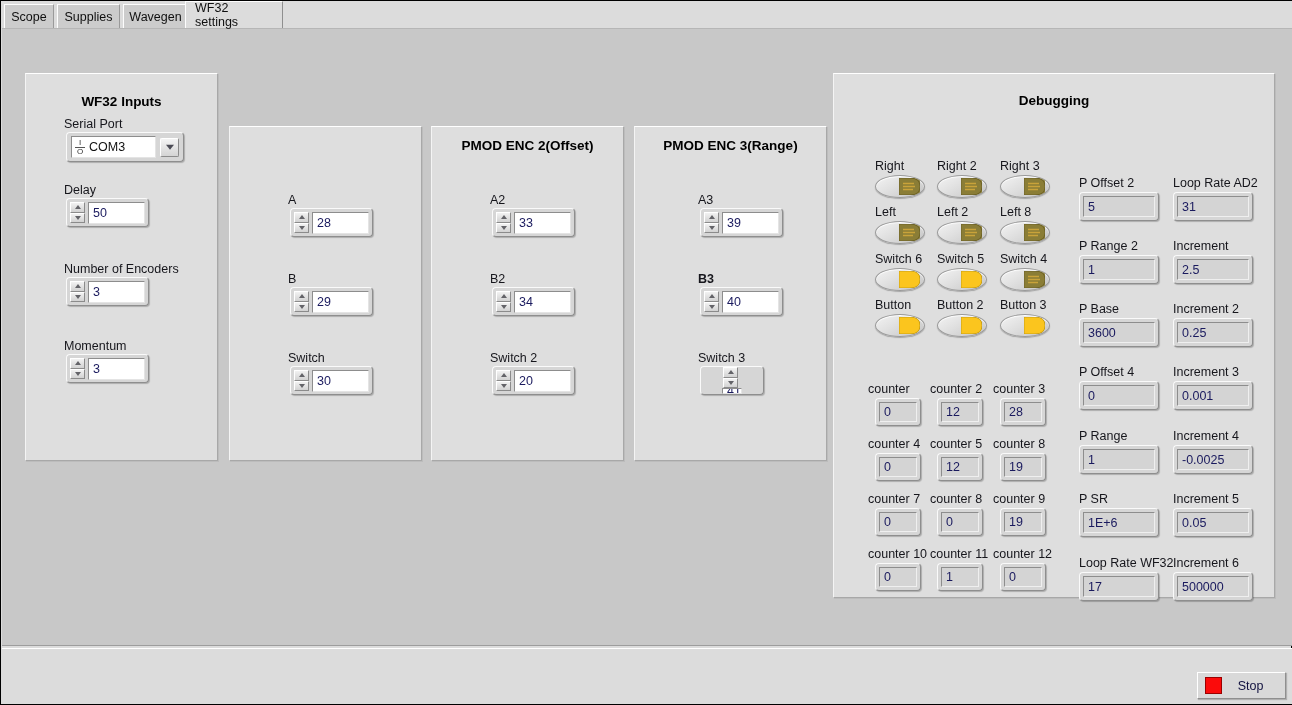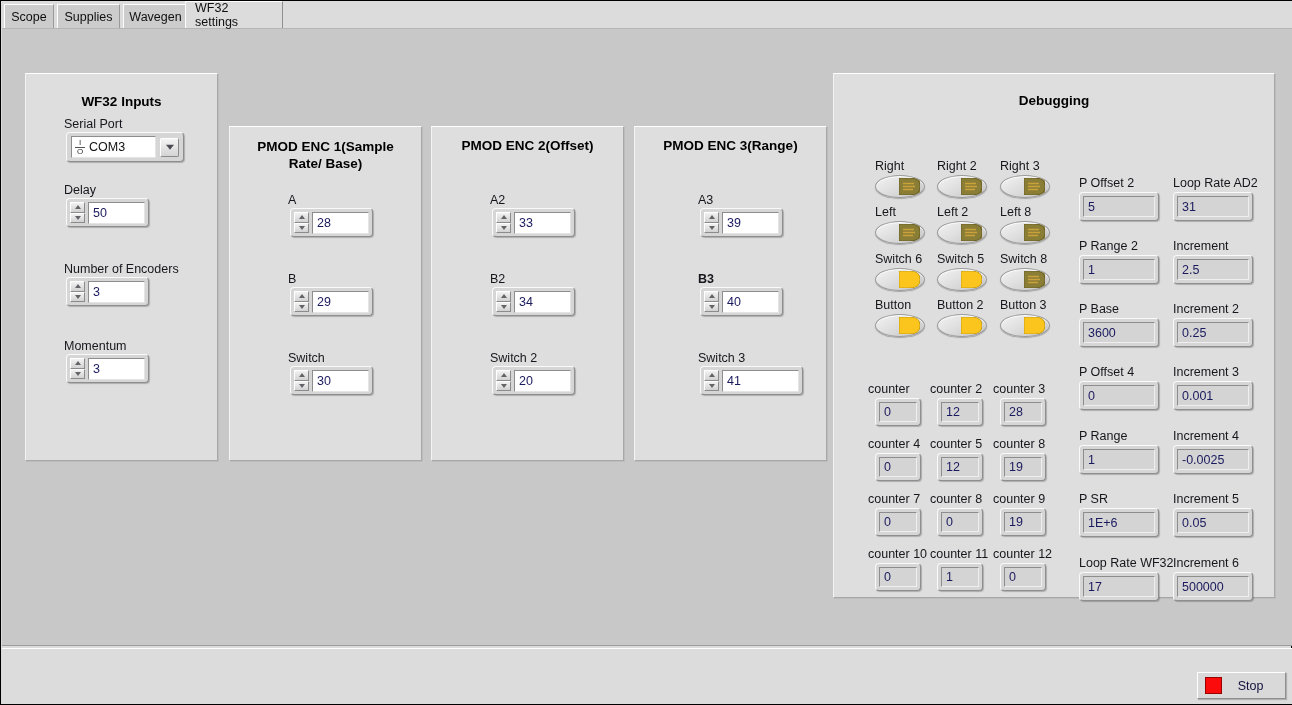--- a/index.html
+++ b/index.html
@@ -355,21 +355,20 @@
       <div class="numctl" style="left:40px;top:280px;width:83px;">
         <div class="spin">
             <div class="sb up"></div>
             <div class="sb dn"></div>
           </div>
         <div class="numfield">3</div>
       </div>
     </div>
 
     <div class="frame" style="left:227px;top:97px;width:193px;height:335px;">
-      <div class="frame-title" style="top:11px;padding:0 12px;line-height:17px;">PMOD ENC 1(Sample Rate/ Base)</div>
 
       <div class="lbl" style="left:58px;top:66px;">A</div>
       <div class="numctl" style="left:60px;top:81px;width:83px;">
         <div class="spin">
             <div class="sb up"></div>
             <div class="sb dn"></div>
           </div>
         <div class="numfield">28</div>
       </div>
 
@@ -438,21 +437,21 @@
       <div class="lbl" style="left:63px;top:145px;font-weight:bold;">B3</div>
       <div class="numctl" style="left:65px;top:160px;width:83px;">
         <div class="spin">
             <div class="sb up"></div>
             <div class="sb dn"></div>
           </div>
         <div class="numfield">40</div>
       </div>
 
       <div class="lbl" style="left:63px;top:224px;">Switch 3</div>
-      <div class="numctl" style="left:65px;top:239px;width:103px;">
+      <div class="numctl" style="left:65px;top:239px;width:64px;flex-direction:column;">
         <div class="spin">
             <div class="sb up"></div>
             <div class="sb dn"></div>
           </div>
         <div class="numfield">41</div>
       </div>
     </div>
 
     <div class="frame" style="left:831px;top:44px;width:442px;height:525px;">
       <div class="frame-title" style="top:19px;">Debugging</div>
@@ -505,21 +504,21 @@
             <div class="slug"><svg viewBox="0 0 21 17" width="21" height="17">
                 <path d="M0 0 L11 0 Q21 0 21 8.5 Q21 17 11 17 L0 17 Z" fill="#fbc51e" stroke="#caa014" stroke-width="1"></path>
               </svg></div>
           </div>
           <div class="lbl" style="left: 103px; top: 178px;">Switch 5</div>
           <div class="bool on" style="left: 103px; top: 194px;">
             <div class="slug"><svg viewBox="0 0 21 17" width="21" height="17">
                 <path d="M0 0 L11 0 Q21 0 21 8.5 Q21 17 11 17 L0 17 Z" fill="#fbc51e" stroke="#caa014" stroke-width="1"></path>
               </svg></div>
           </div>
-          <div class="lbl" style="left: 166px; top: 178px;">Switch 8</div>
+          <div class="lbl" style="left: 166px; top: 178px;">Switch 4</div>
           <div class="bool off" style="left: 166px; top: 194px;">
             <div class="slug"><svg viewBox="0 0 21 17" width="21" height="17">
                 <path d="M0 0 L11 0 Q21 0 21 8.5 Q21 17 11 17 L0 17 Z" fill="#8a7d36" stroke="#6d6329" stroke-width="1"></path>
                 <path d="M4 5.5 L15 5.5 M4 11.5 L14 11.5 M4 8.5 L16 8.5" stroke="#c9a33a" stroke-width="1.4" fill="none"></path>
               </svg></div>
           </div>
           <div class="lbl" style="left: 41px; top: 224px;">Button</div>
           <div class="bool on" style="left: 41px; top: 240px;">
             <div class="slug"><svg viewBox="0 0 21 17" width="21" height="17">
                 <path d="M0 0 L11 0 Q21 0 21 8.5 Q21 17 11 17 L0 17 Z" fill="#fbc51e" stroke="#caa014" stroke-width="1"></path>

